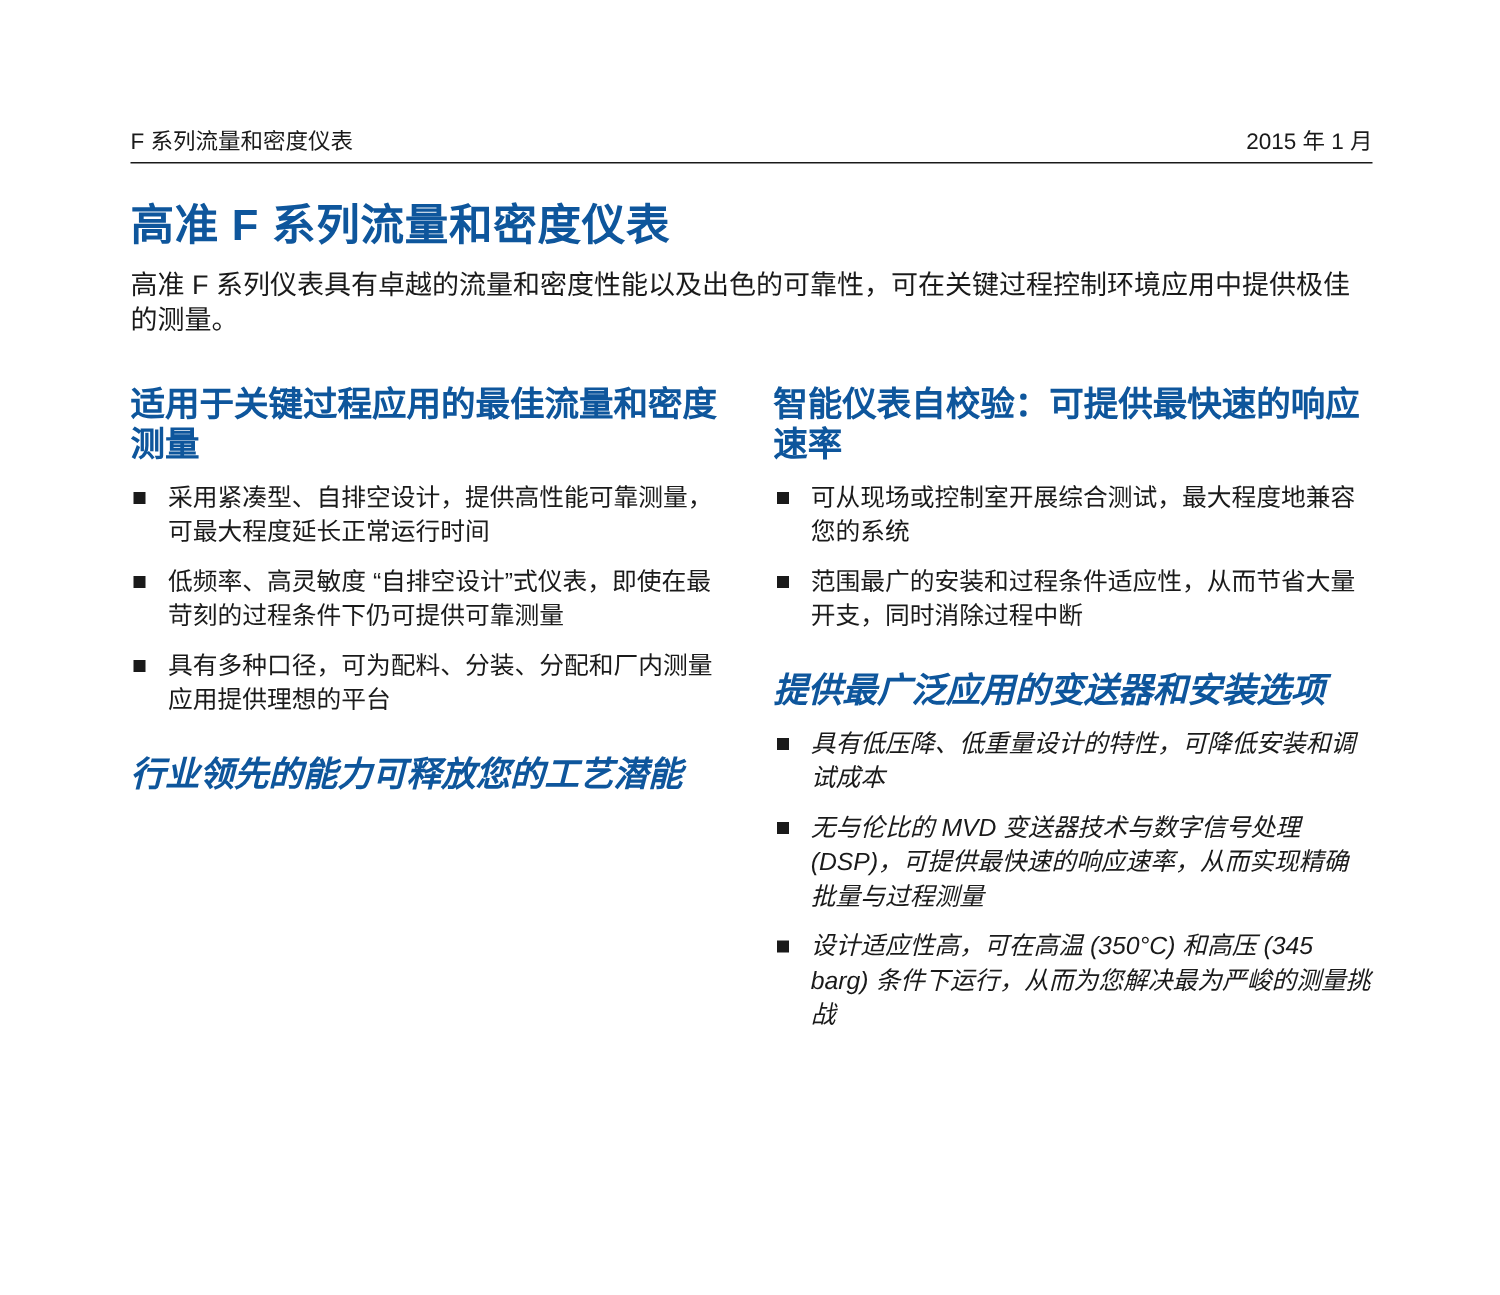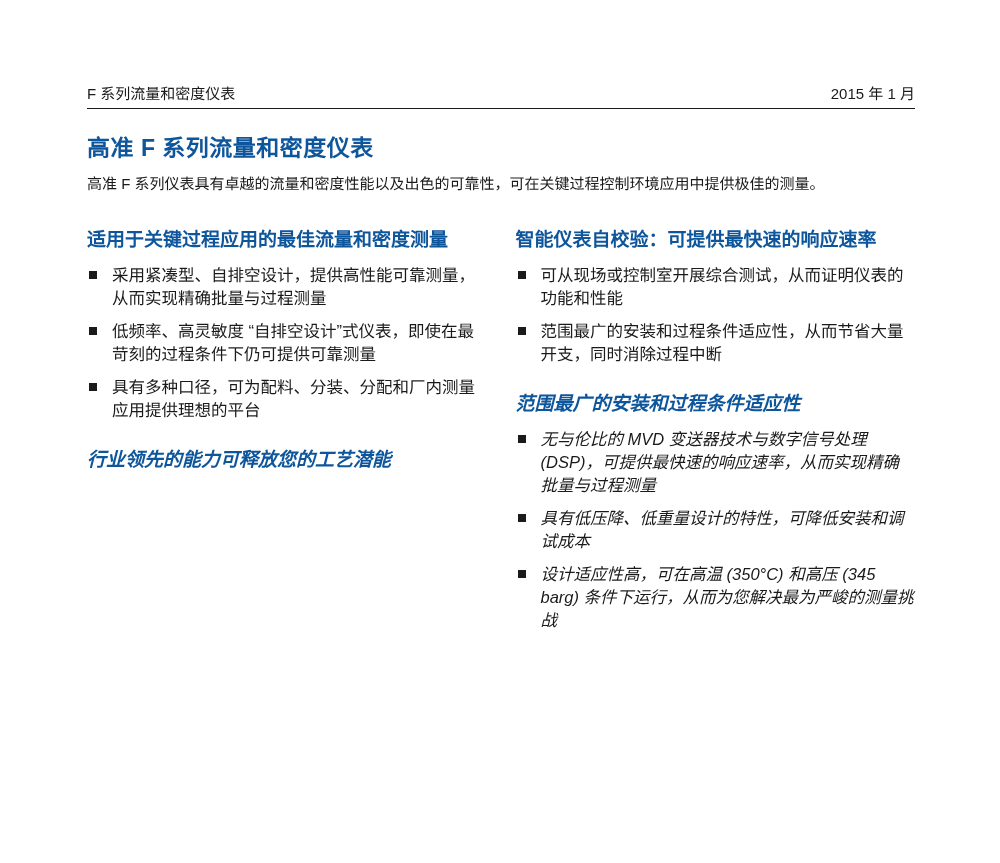--- a/index.html
+++ b/index.html
@@ -26,48 +26,48 @@
     justify-content:space-between;
     align-items:flex-end;
     border-bottom:1.5px solid #1a1a1a;
     padding-bottom:5px;
     font-size:15px;
     font-weight:500;
   }
   .page-title{
     margin-top:27px;
     color:var(--accent);
-    font-size:23px;
+    font-size:29px;
     font-weight:700;
     letter-spacing:0.5px;
     line-height:1.1;
   }
   .intro{
     margin-top:11px;
-    font-size:15px;
+    font-size:18px;
     font-weight:500;
     line-height:23px;
     max-width:828px;
   }
   .columns{
     margin-top:31px;
     display:flex;
     gap:29px;
   }
   .col{
     flex:1 1 0;
     min-width:0;
   }
   .feature-section + .feature-section{
     margin-top:24px;
     font-style:italic;
   }
   .feature-section h2{
     color:var(--accent);
-    font-size:19px;
+    font-size:23px;
     font-weight:700;
     line-height:27px;
     margin-bottom:11px;
   }
   .feature-section ul{
     list-style:none;
   }
   .feature-section li{
     position:relative;
     padding-left:25px;
@@ -97,40 +97,40 @@
 
   <h1 class="page-title">高准 F 系列流量和密度仪表</h1>
 
   <p class="intro">高准 F 系列仪表具有卓越的流量和密度性能以及出色的可靠性，可在关键过程控制环境应用中提供极佳的测量。</p>
 
   <div class="columns">
       <div class="col">
         <section class="feature-section">
           <h2>适用于关键过程应用的最佳流量和密度测量</h2>
           <ul>
-            <li>采用紧凑型、自排空设计，提供高性能可靠测量，从而实现精确批量与过程测量</li>
+            <li>采用紧凑型、自排空设计，提供高性能可靠测量，可最大程度延长正常运行时间</li>
             <li>低频率、高灵敏度 “自排空设计”式仪表，即使在最苛刻的过程条件下仍可提供可靠测量</li>
             <li>具有多种口径，可为配料、分装、分配和厂内测量应用提供理想的平台</li>
           </ul>
         </section>
         <section class="feature-section">
           <h2>行业领先的能力可释放您的工艺潜能</h2>
         </section>
       </div>
       <div class="col">
         <section class="feature-section">
           <h2>智能仪表自校验：可提供最快速的响应速率</h2>
           <ul>
-            <li>可从现场或控制室开展综合测试，从而证明仪表的功能和性能</li>
+            <li>可从现场或控制室开展综合测试，最大程度地兼容您的系统</li>
             <li>范围最广的安装和过程条件适应性，从而节省大量开支，同时消除过程中断</li>
           </ul>
         </section>
         <section class="feature-section">
-          <h2>范围最广的安装和过程条件适应性</h2>
+          <h2>提供最广泛应用的变送器和安装选项</h2>
           <ul>
+            <li>具有低压降、低重量设计的特性，可降低安装和调试成本</li>
             <li>无与伦比的 MVD 变送器技术与数字信号处理 (DSP)，可提供最快速的响应速率，从而实现精确批量与过程测量</li>
-            <li>具有低压降、低重量设计的特性，可降低安装和调试成本</li>
             <li>设计适应性高，可在高温 (350°C) 和高压 (345 barg) 条件下运行，从而为您解决最为严峻的测量挑战</li>
           </ul>
         </section>
       </div>
     </div>
 </div>
 
 </body></html>

